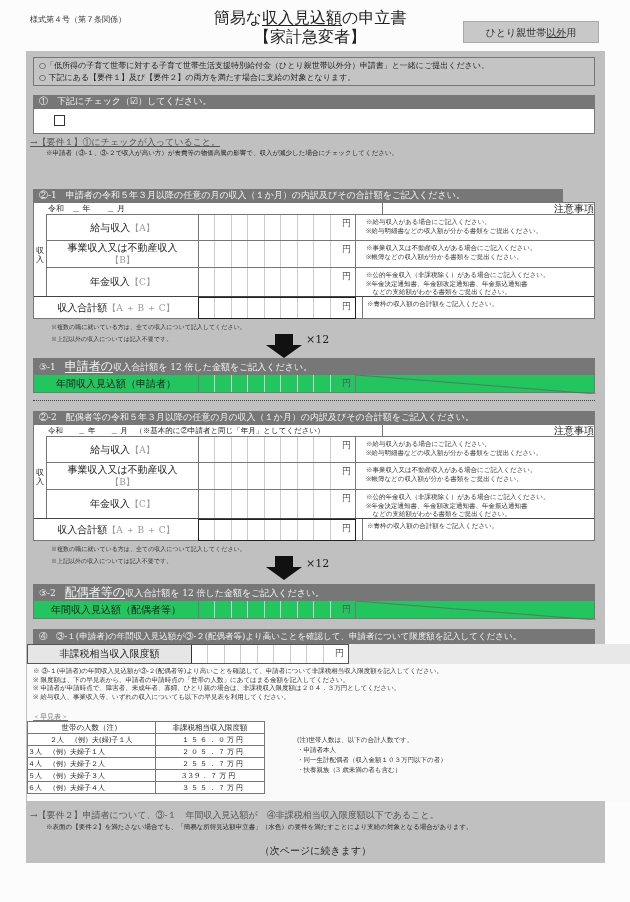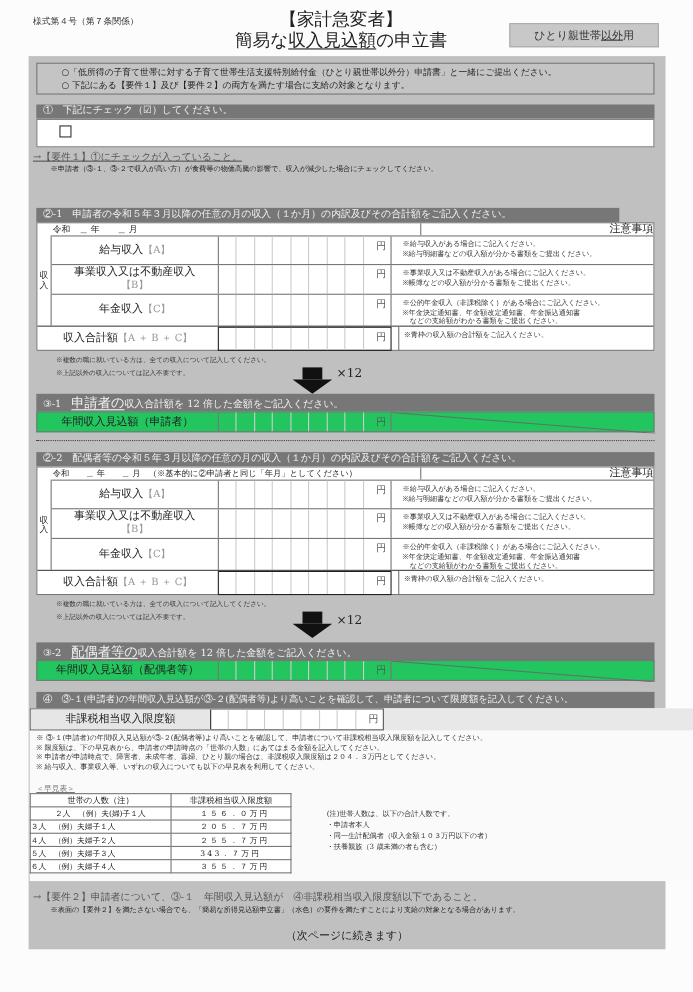--- a/index.html
+++ b/index.html
@@ -7,21 +7,21 @@
   body { font-family: "DejaVu Serif", "Liberation Serif", serif; color: #222; position: relative; }
 
   .form-code { position: absolute; left: 30px; top: 14px; font-size: 8px; color: #333; }
   .title { position: absolute; left: 190px; top: 8px; width: 240px; text-align: center; font-size: 16px; line-height: 19px; color: #222; }
   .title .u { text-decoration: underline; text-underline-offset: 2px; text-decoration-thickness: 1px; }
   .type-badge { position: absolute; left: 463px; top: 21px; width: 136px; height: 22px; background: #c8c8c8; border: 1px solid #aaa; font-size: 10px; text-align: center; line-height: 21px; color: #333; }
   .type-badge .u { text-decoration: underline; }
 
   .panel { position: absolute; left: 26px; top: 51px; width: 579px; height: 812px; background: #c0c0c0; }
 
-  .notice { position: absolute; left: 7px; top: 6px; width: 562px; height: 29px; border: 1px solid #777; background: #c4c4c4; font-size: 8px; line-height: 12px; padding: 2px 22px; color: #222; }
+  .notice { position: absolute; left: 7px; top: 6px; width: 562px; height: 29px; border: 1px solid #777; background: #c4c4c4; font-size: 8px; line-height: 12px; padding: 2px 5px; color: #222; }
 
   .sec-head { position: absolute; background: #777; color: #f2f2f2; font-size: 9px; line-height: 13px; height: 13px; padding-left: 6px; white-space: nowrap; overflow: hidden; }
   .sec-head .big { font-size: 12px; text-decoration: underline; text-underline-offset: 2px; }
 
   .check-box { position: absolute; left: 7px; top: 57px; width: 562px; height: 26px; background: #fff; border: 1px solid #777; font-size: 13px; line-height: 24px; padding-left: 20px; }
 
   .req { position: absolute; left: 4px; font-size: 9px; color: #555; white-space: nowrap; text-decoration: underline; }
   .req-sub { position: absolute; left: 20px; font-size: 6.5px; color: #222; white-space: nowrap; }
 
   .income-table { position: absolute; left: 7px; width: 562px; background: #fff; border: 1px solid #777; }
@@ -68,22 +68,22 @@
 
   .req2 { position: absolute; left: 4px; top: 758px; font-size: 9px; color: #555; white-space: nowrap; }
   .req2-sub { position: absolute; left: 20px; top: 772px; font-size: 6.5px; color: #222; white-space: nowrap; }
   .cont { position: absolute; left: 0; width: 579px; top: 793px; text-align: center; font-size: 10px; color: #222; }
 </style>
 </head>
 <body>
 
 <div class="form-code">様式第４号（第７条関係）</div>
 <div class="title">
+  <div><span>簡易な</span><span class="u">収入見込額</span><span>の申立書</span></div>
   <div>【家計急変者】</div>
-  <div><span>簡易な</span><span class="u">収入見込額</span><span>の申立書</span></div>
 </div>
 <div class="type-badge"><span>ひとり親世帯</span><span class="u">以外</span><span>用</span></div>
 
 <div class="panel">
 
   <div class="notice">
     <div>○「低所得の子育て世帯に対する子育て世帯生活支援特別給付金（ひとり親世帯以外分）申請書」と一緒にご提出ください。</div>
     <div>○ 下記にある【要件１】及び【要件２】の両方を満たす場合に支給の対象となります。</div>
   </div>
 
@@ -346,21 +346,21 @@
       <tr>
             <td class="n">３人　（例）夫婦子１人</td>
             <td class="v">２０５．７万円</td>
           </tr>
       <tr>
             <td class="n">４人　（例）夫婦子２人</td>
             <td class="v">２５５．７万円</td>
           </tr>
       <tr>
             <td class="n">５人　（例）夫婦子３人</td>
-            <td class="v">343．７万円</td>
+            <td class="v">339．７万円</td>
           </tr>
       <tr>
             <td class="n">６人　（例）夫婦子４人</td>
             <td class="v">３５５．７万円</td>
           </tr>
     </tbody>
       </table>
     <div class="hh-note">(注)世帯人数は、以下の合計人数です。
 ・申請者本人
 ・同一生計配偶者（収入金額１０３万円以下の者）

